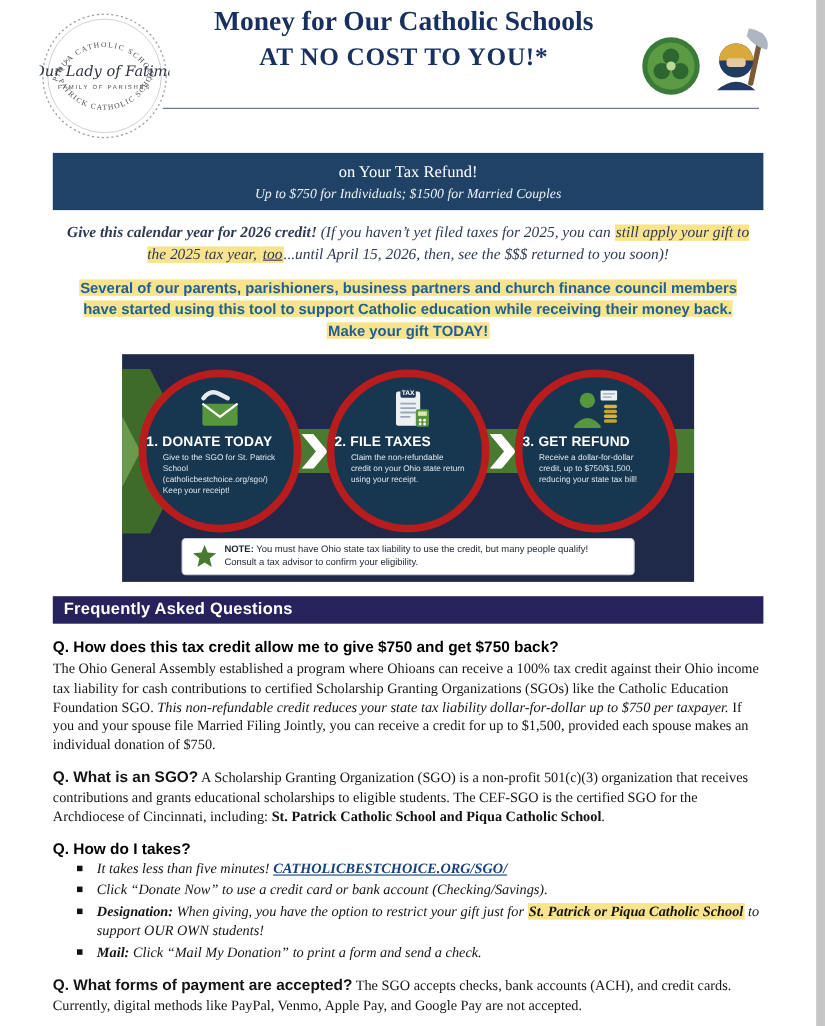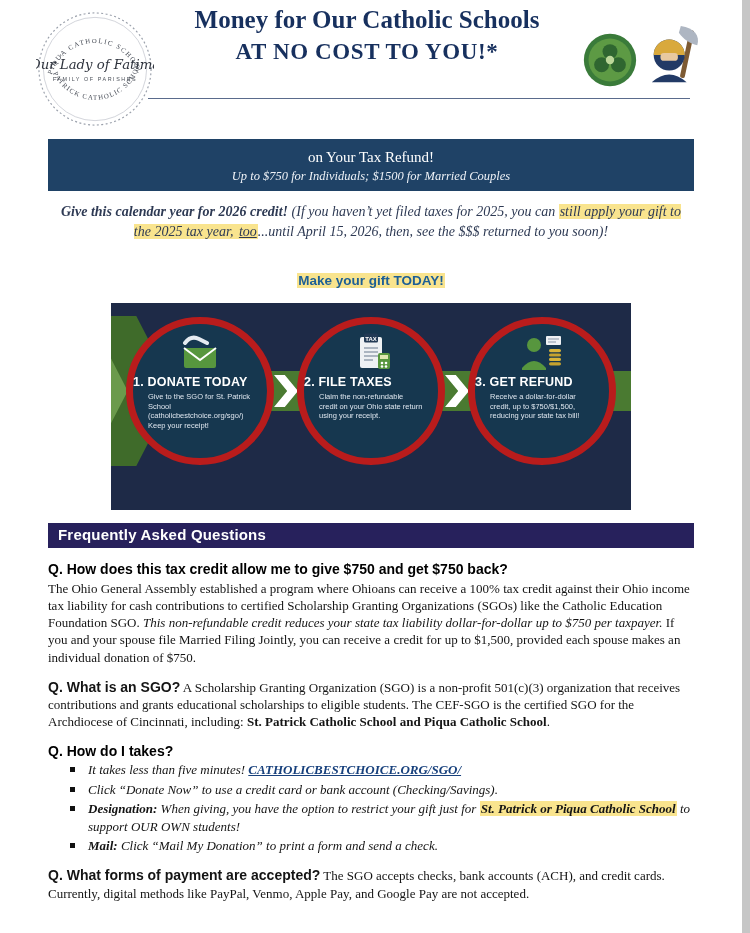--- a/index.html
+++ b/index.html
@@ -115,21 +115,21 @@
   <section class="banner">
     <div class="l2">on Your Tax Refund!</div>
     <div class="l3">Up to $750 for Individuals; $1500 for Married Couples</div>
   </section>
 
   <p class="intro">
     <span class="lead">Give this calendar year for 2026 credit!</span><span> (If you haven’t yet filed taxes for 2025, you can </span><span class="hl">still apply your gift to the 2025 tax year, </span><span class="hl u">too</span><span>...until April 15, 2026, then, see the $$$ returned to you soon)!</span>
   </p>
 
   <p class="callout">
-    <br>
+    <span class="hl">Several of our parents, parishioners, business partners and church finance council members have started using this tool to support Catholic education while receiving their money back.</span><br>
     <span class="hl">Make your gift TODAY!</span>
   </p>
 
   <section class="infog">
     <div class="band"></div>
     <div class="chev a"></div>
     <div class="chev b"></div>
 
     <div class="step s1">
       <div class="icon">
@@ -180,20 +180,28 @@
           <rect x="30" y="16" width="12" height="3.2" rx="1.6" fill="#d9b43a"></rect>
           <rect x="30" y="20.4" width="12" height="3.2" rx="1.6" fill="#c6a22f"></rect>
           <rect x="30" y="24.8" width="12" height="3.2" rx="1.6" fill="#d9b43a"></rect>
           <rect x="30" y="29.2" width="12" height="3.2" rx="1.6" fill="#c6a22f"></rect>
         </svg>
       </div>
       <div class="st">3. GET REFUND</div>
       <div class="sd">Receive a dollar-for-dollar credit, up to $750/$1,500, reducing your state tax bill!</div>
     </div>
 
+    <div class="note">
+      <span class="star">
+        <svg width="24" height="24" viewBox="0 0 24 24">
+            <path d="M12 1.5 L14.8 8.2 L22.5 8.9 L16.7 13.8 L18.5 21.5 L12 17.4 L5.5 21.5 L7.3 13.8 L1.5 8.9 L9.2 8.2 Z" fill="#4a7a31"></path>
+          </svg>
+      </span>
+      <span class="b">NOTE:</span><span> You must have Ohio state tax liability to use the credit, but many people qualify! Consult a tax advisor to confirm your eligibility.</span>
+    </div>
   </section>
 
   <div class="faqbar">Frequently Asked Questions</div>
 
   <section class="qa">
 
     <h3 class="qh">Q. How does this tax credit allow me to give $750 and get $750 back?</h3>
     <p class="qbody">
       <span>The Ohio General Assembly established a program where Ohioans can receive a 100% tax credit against their Ohio income tax liability for cash contributions to certified Scholarship Granting Organizations (SGOs) like the Catholic Education Foundation SGO. </span><span class="it">This non-refundable credit reduces your state tax liability dollar-for-dollar up to $750 per taxpayer.</span><span> If you and your spouse file Married Filing Jointly, you can receive a credit for up to $1,500, provided each spouse makes an individual donation of $750.</span>
     </p>

